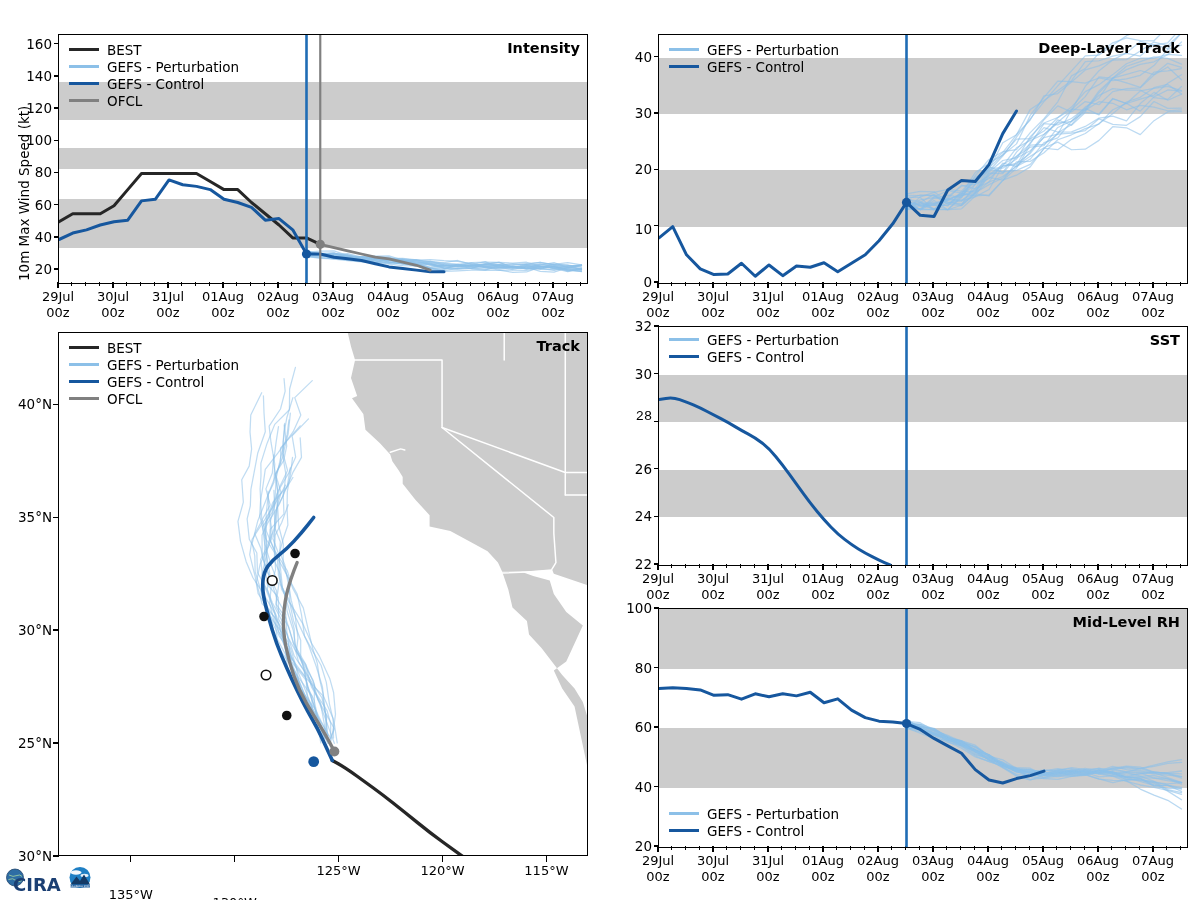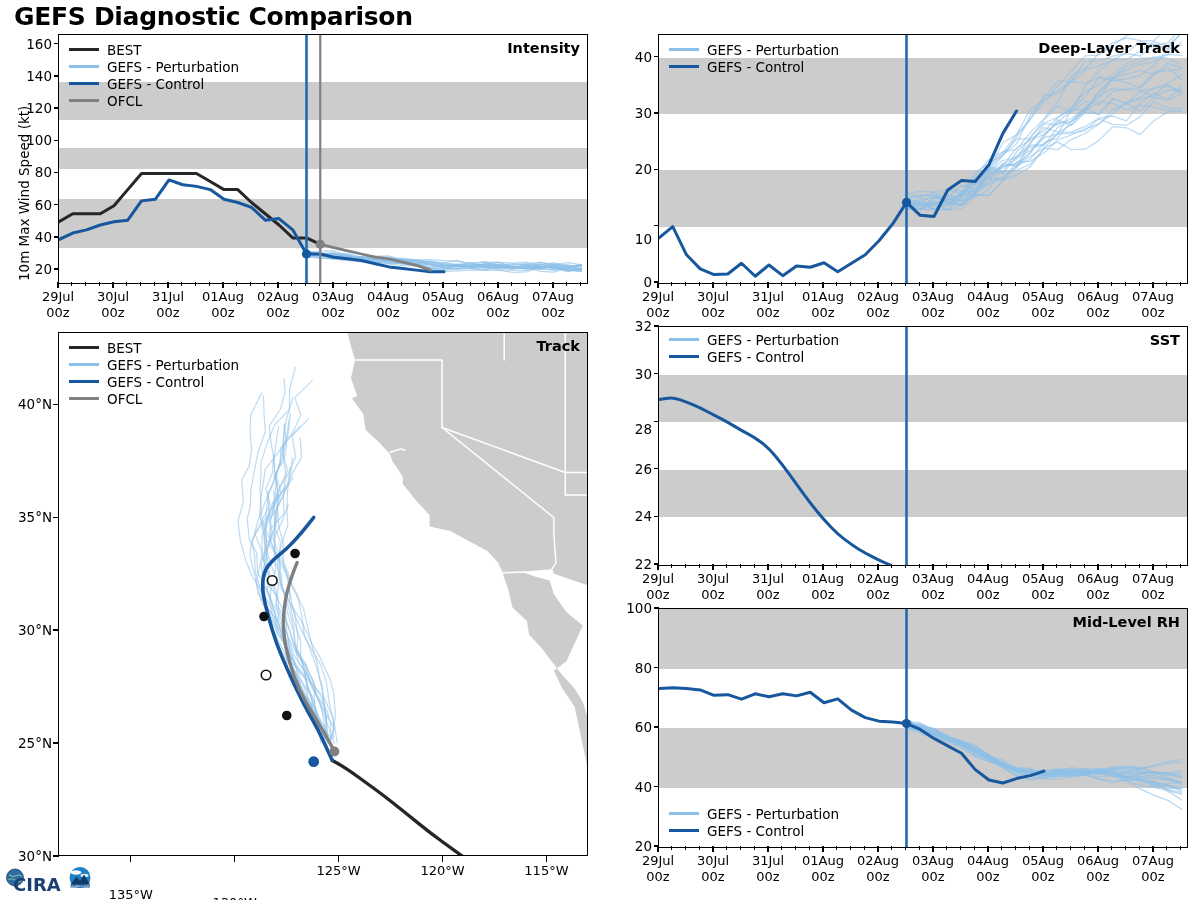--- a/index.html
+++ b/index.html
@@ -20,21 +20,20 @@
   .legend .ln{width:30px;height:0;border-top-style:solid;margin-right:8px;}
   .legend .lbl{white-space:nowrap;}
   .tickmark{position:absolute;background:#000;}
   .cira{position:absolute;left:4px;bottom:2px;width:100px;height:36px;}
 </style>
 </head>
 <body>
 
 <div class="page">
 
-  <div class="title-left">GEFS Diagnostic Comparison</div>
 
   <div class="panel" id="p-intensity" style="left:0px;top:26px;width:600px;height:290px;">
     <div class="ylabel" style="left:16px;top:255px;font-size:13.5px;">10m Max Wind Speed (kt)</div>
     <div class="plotbox" id="box-intensity" style="left:58px;top:8px;width:530px;height:250px;">
       <div class="corner-label">Intensity</div>
       <div class="legend" style="left:10px;top:6px;">
         <div class="row">
             <span class="ln" style="border-top-width:3.4px;border-color:#262626;"></span>
             <span class="lbl">BEST</span>
           </div>
@@ -277,21 +276,21 @@
           <path d="M247.50 164.19 L261.25 159.99 L275.00 160.81 L288.75 168.98 L302.50 159.33 L316.25 144.20 L330.00 129.32 L343.75 117.53 L357.50 99.55 L371.25 85.00 L385.00 60.81 L398.75 58.58 L412.50 47.03 L426.25 34.95 L440.00 30.86 L453.75 24.83 L467.50 17.87 L481.25 6.46 L495.00 10.14 L508.75 7.78 L522.50 -7.28" fill="none" stroke="#8cc0e8" stroke-width="1.25" stroke-linejoin="round" stroke-linecap="round" opacity="0.58"></path>
           <path d="M247.50 168.73 L261.25 174.73 L275.00 165.51 L288.75 174.73 L302.50 173.76 L316.25 160.98 L330.00 139.72 L343.75 129.51 L357.50 121.25 L371.25 108.88 L385.00 88.73 L398.75 89.81 L412.50 83.45 L426.25 73.33 L440.00 79.92 L453.75 63.84 L467.50 68.48 L481.25 64.05 L495.00 60.14 L508.75 48.20 L522.50 39.74" fill="none" stroke="#8cc0e8" stroke-width="1.25" stroke-linejoin="round" stroke-linecap="round" opacity="0.58"></path>
           <path d="M247.50 169.24 L261.25 167.75 L275.00 168.05 L288.75 165.03 L302.50 164.96 L316.25 158.05 L330.00 146.88 L343.75 128.06 L357.50 131.71 L371.25 116.98 L385.00 99.40 L398.75 87.97 L412.50 86.57 L426.25 76.71 L440.00 57.71 L453.75 43.89 L467.50 47.88 L481.25 52.41 L495.00 37.20 L508.75 35.88 L522.50 33.56" fill="none" stroke="#8cc0e8" stroke-width="1.25" stroke-linejoin="round" stroke-linecap="round" opacity="0.58"></path>
           <path d="M0.00 202.91 L13.75 191.64 L27.50 219.82 L41.25 233.91 L55.00 239.55 L68.75 238.98 L82.50 228.27 L96.25 241.24 L110.00 229.96 L123.75 240.67 L137.50 231.09 L151.25 232.22 L165.00 227.71 L178.75 236.73 L192.50 228.27 L206.25 219.82 L220.00 205.73 L233.75 188.82 L247.50 167.40 L261.25 180.36 L275.00 181.49 L288.75 155.00 L302.50 145.42 L316.25 146.55 L330.00 129.64 L343.75 98.64 L357.50 76.09" fill="none" stroke="#16579e" stroke-width="3" stroke-linejoin="round" stroke-linecap="round"></path>
           <path d="M247.5 0 L247.5 248" fill="none" stroke="#1f6cb5" stroke-width="2.6" stroke-linejoin="round" stroke-linecap="butt" opacity="1"></path>
           <circle cx="247.5" cy="167.39999999999998" r="4.6" fill="#16579e"></circle>
         </svg>
       </div>
   <div class="ytick" style="left: 16px; width: 36px; top: 256px;">0</div>
       <div class="tickmark" style="left: 54px; top: 255.3px; width: 5px; height: 1.4px;"></div>
-      <div class="ytick" style="left: 16px; width: 36px; top: 213px;">10</div>
+      <div class="ytick" style="left: 16px; width: 36px; top: 203px;">10</div>
       <div class="tickmark" style="left: 54px; top: 198.936px; width: 5px; height: 1.4px;"></div>
       <div class="ytick" style="left: 16px; width: 36px; top: 143.273px;">20</div>
       <div class="tickmark" style="left: 54px; top: 142.573px; width: 5px; height: 1.4px;"></div>
       <div class="ytick" style="left: 16px; width: 36px; top: 86.9091px;">30</div>
       <div class="tickmark" style="left: 54px; top: 86.2091px; width: 5px; height: 1.4px;"></div>
       <div class="ytick" style="left: 16px; width: 36px; top: 30.5455px;">40</div>
       <div class="tickmark" style="left: 54px; top: 29.8455px; width: 5px; height: 1.4px;"></div>
       <div class="xtick" style="left: 58px; top: 263px;"><span>29Jul</span><br><span>00z</span></div>
       <div class="xtick" style="left: 113px; top: 263px;"><span>30Jul</span><br><span>00z</span></div>
       <div class="xtick" style="left: 168px; top: 263px;"><span>31Jul</span><br><span>00z</span></div>
@@ -364,21 +363,21 @@
           <path d="M0.00 72.59 Q0.00 72.59 6.88 71.40 Q13.75 70.21 20.63 72.59 Q27.50 74.97 34.38 77.94 Q41.25 80.92 48.13 84.49 Q55.00 88.06 61.88 91.63 Q68.75 95.20 75.63 99.37 Q82.50 103.53 89.38 107.10 Q96.25 110.67 103.13 116.02 Q110.00 121.38 116.88 129.71 Q123.75 138.04 130.63 147.56 Q137.50 157.08 144.38 166.60 Q151.25 176.12 158.13 184.45 Q165.00 192.78 171.88 199.92 Q178.75 207.06 185.63 212.41 Q192.50 217.77 199.38 221.93 Q206.25 226.10 213.13 229.67 Q220.00 233.24 225.50 235.62 L231.00 238.00" fill="none" stroke="#16579e" stroke-width="3" stroke-linejoin="round" stroke-linecap="round"></path>
           <path d="M247.5 0 L247.5 238" fill="none" stroke="#1f6cb5" stroke-width="2.6" stroke-linejoin="round" stroke-linecap="butt" opacity="1"></path>
         </svg>
       </div>
   <div class="ytick" style="left: 16px; width: 36px; top: 246px;">22</div>
       <div class="tickmark" style="left: 54px; top: 245.3px; width: 5px; height: 1.4px;"></div>
       <div class="ytick" style="left: 16px; width: 36px; top: 198.4px;">24</div>
       <div class="tickmark" style="left: 54px; top: 197.7px; width: 5px; height: 1.4px;"></div>
       <div class="ytick" style="left: 16px; width: 36px; top: 150.8px;">26</div>
       <div class="tickmark" style="left: 54px; top: 150.1px; width: 5px; height: 1.4px;"></div>
-      <div class="ytick" style="left: 16px; width: 36px; top: 111px;">28</div>
+      <div class="ytick" style="left: 16px; width: 36px; top: 98px; font-family: Liberation Mono, monospace;">28</div>
       <div class="tickmark" style="left: 54px; top: 102.5px; width: 5px; height: 1.4px;"></div>
       <div class="ytick" style="left: 16px; width: 36px; top: 55.6px;">30</div>
       <div class="tickmark" style="left: 54px; top: 54.9px; width: 5px; height: 1.4px;"></div>
       <div class="ytick" style="left: 16px; width: 36px; top: 8px;">32</div>
       <div class="tickmark" style="left: 54px; top: 7.3px; width: 5px; height: 1.4px;"></div>
       <div class="xtick" style="left: 58px; top: 253px;"><span>29Jul</span><br><span>00z</span></div>
       <div class="xtick" style="left: 113px; top: 253px;"><span>30Jul</span><br><span>00z</span></div>
       <div class="xtick" style="left: 168px; top: 253px;"><span>31Jul</span><br><span>00z</span></div>
       <div class="xtick" style="left: 223px; top: 253px;"><span>01Aug</span><br><span>00z</span></div>
       <div class="xtick" style="left: 278px; top: 253px;"><span>02Aug</span><br><span>00z</span></div>

